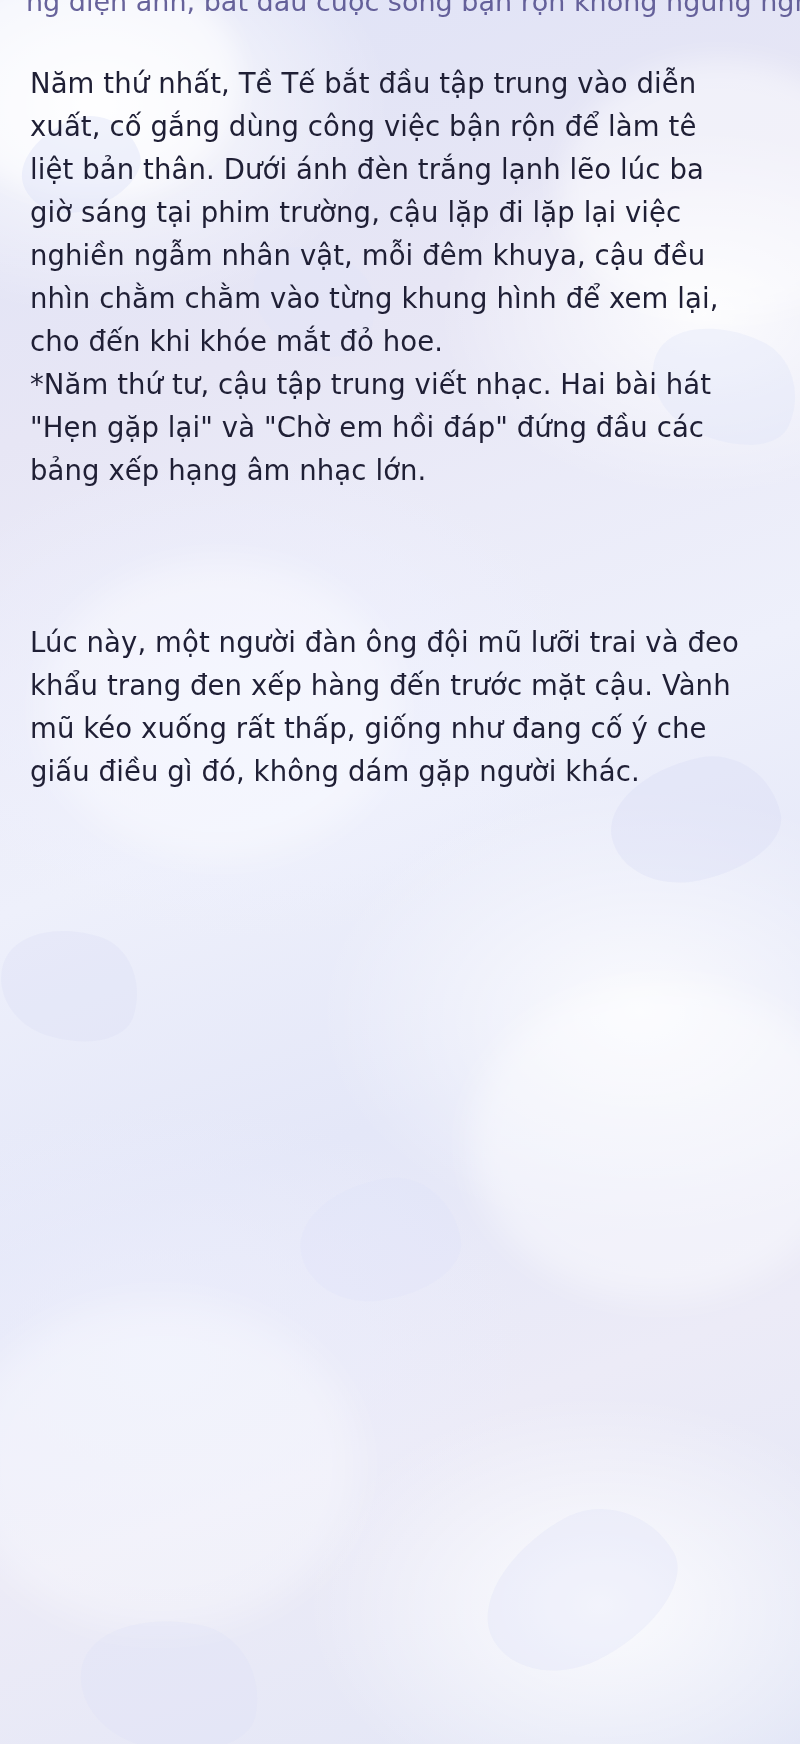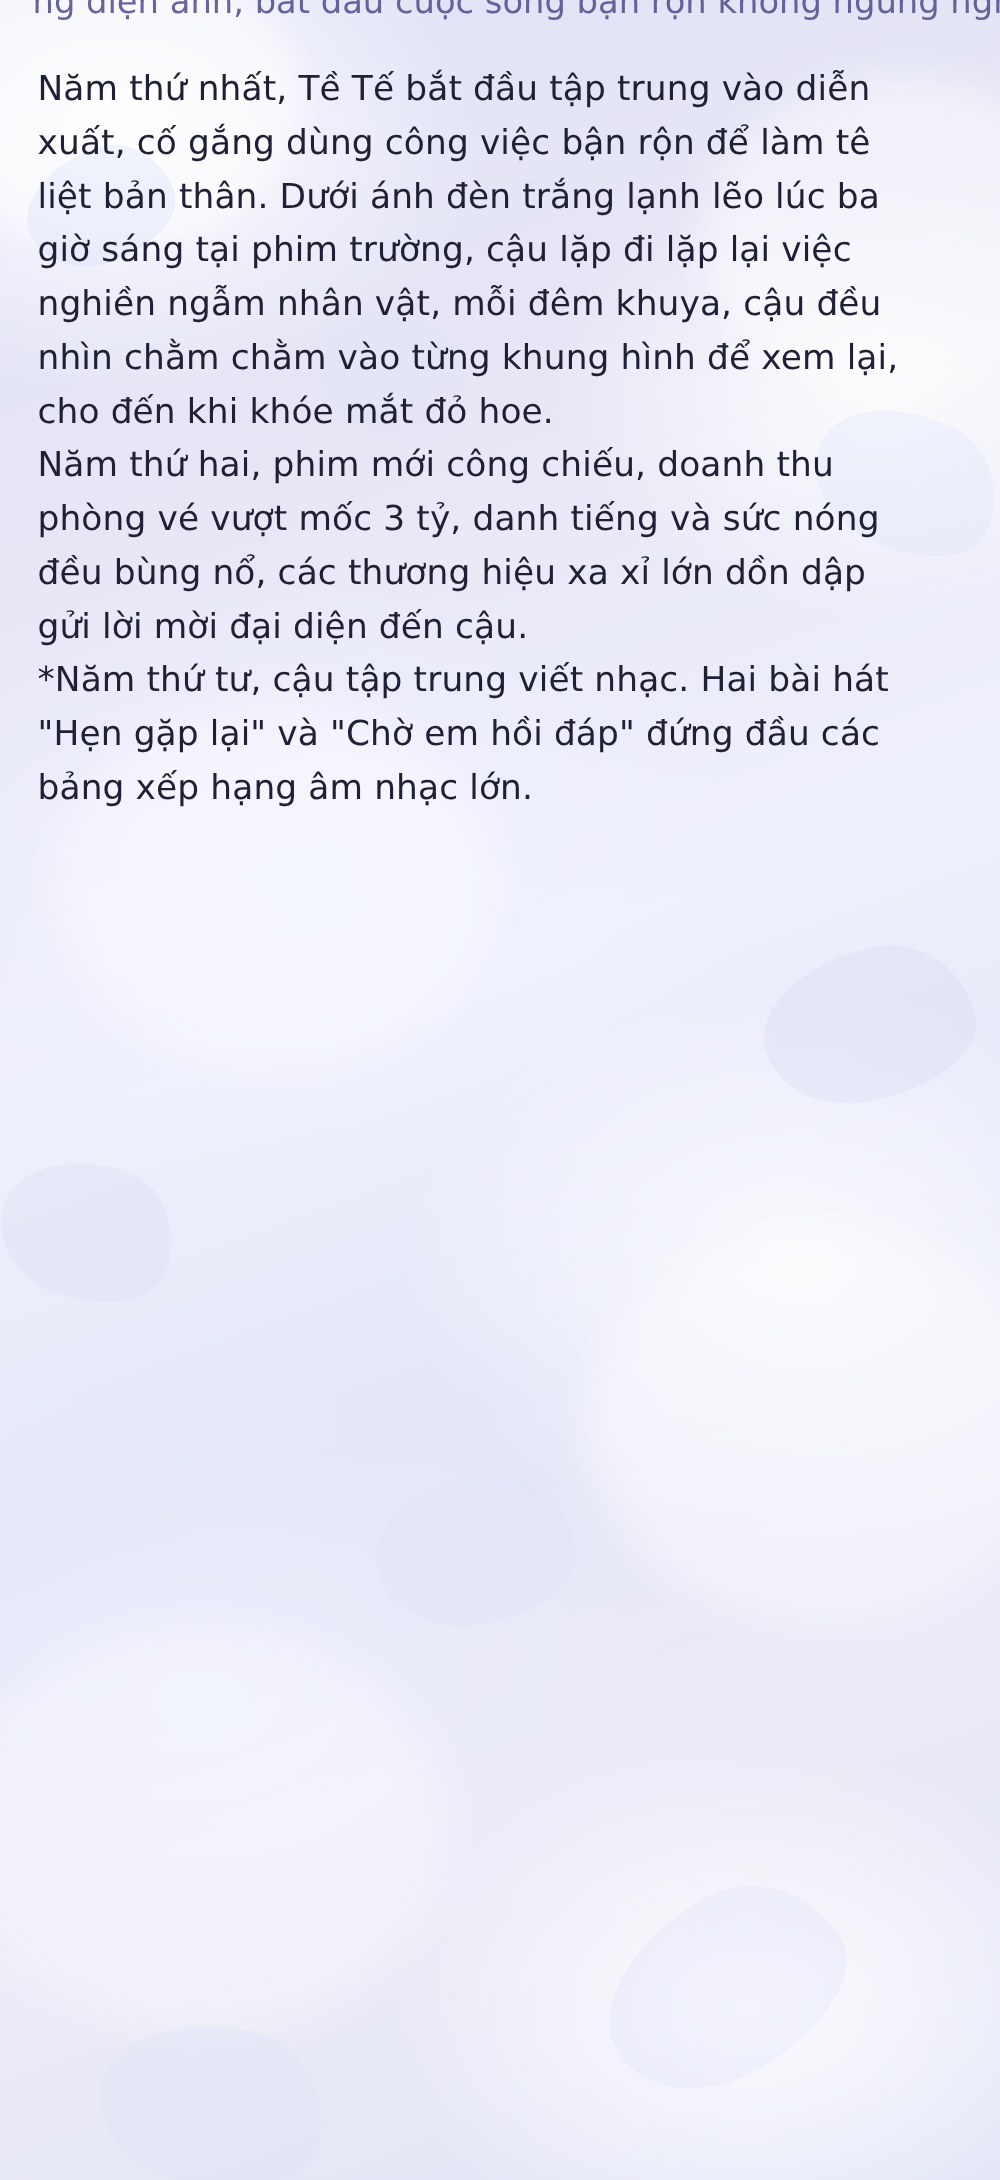--- a/index.html
+++ b/index.html
@@ -53,21 +53,21 @@
     top: -14px;
     font-size: 27px;
     color: #4f4a8a;
     white-space: nowrap;
     opacity: 0.85;
     font-family: "DejaVu Sans", sans-serif;
   }
   #content {
     position: absolute;
     left: 0;
-    top: 4px;
+    top: 16px;
     width: 770px;
     padding: 46px 30px 0 30px;
     box-sizing: border-box;
   }
   .para {
     margin: 0;
     color: #1f1f35;
     font-size: 27.5px;
     line-height: 43px;
     font-family: "DejaVu Sans", sans-serif;
@@ -98,19 +98,19 @@
   <div class="petal" style="left:80px; top:1620px; width:180px; height:130px; background:rgba(219,223,247,0.5); transform:rotate(12deg);"></div>
   <div class="petal" style="left:300px; top:1180px; width:160px; height:120px; background:rgba(222,226,249,0.45); transform:rotate(-8deg);"></div>
   <div class="petal" style="left:250px; top:250px; width:130px; height:100px; background:rgba(226,229,250,0.45); transform:rotate(34deg);"></div>
 
   <div class="top-strip">
     <div class="top-strip-text">ng điện ảnh, bắt đầu cuộc sống bận rộn không ngừng nghỉ.</div>
   </div>
 
   <div id="content">
     <p class="para">Năm thứ nhất, Tề Tế bắt đầu tập trung vào diễn xuất, cố gắng dùng công việc bận rộn để làm tê liệt bản thân. Dưới ánh đèn trắng lạnh lẽo lúc ba giờ sáng tại phim trường, cậu lặp đi lặp lại việc nghiền ngẫm nhân vật, mỗi đêm khuya, cậu đều nhìn chằm chằm vào từng khung hình để xem lại, cho đến khi khóe mắt đỏ hoe.</p>
-    <p class="para">Năm thứ hai, phim mới công chiếu, doanh thu phòng vé vượt mốc 3 tỷ, danh tiếng và sức nóng đều bùng nổ, các thương hiệu xa xỉ lớn dồn dập gửi lời mời đại diện đến cậu.</p>
     <p class="para">*Năm thứ tư, cậu tập trung viết nhạc. Hai bài hát "Hẹn gặp lại" và "Chờ em hồi đáp" đứng đầu các bảng xếp hạng âm nhạc lớn.</p>
     <div class="gap"></div>
     <div class="gap"></div>
     <div class="gap"></div>
+    <p class="para">Lúc này, một người đàn ông đội mũ lưỡi trai và đeo khẩu trang đen xếp hàng đến trước mặt cậu. Vành mũ kéo xuống rất thấp, giống như đang cố ý che giấu điều gì đó, không dám gặp người khác.</p>
   </div>
 </div>
 
 </body></html>

